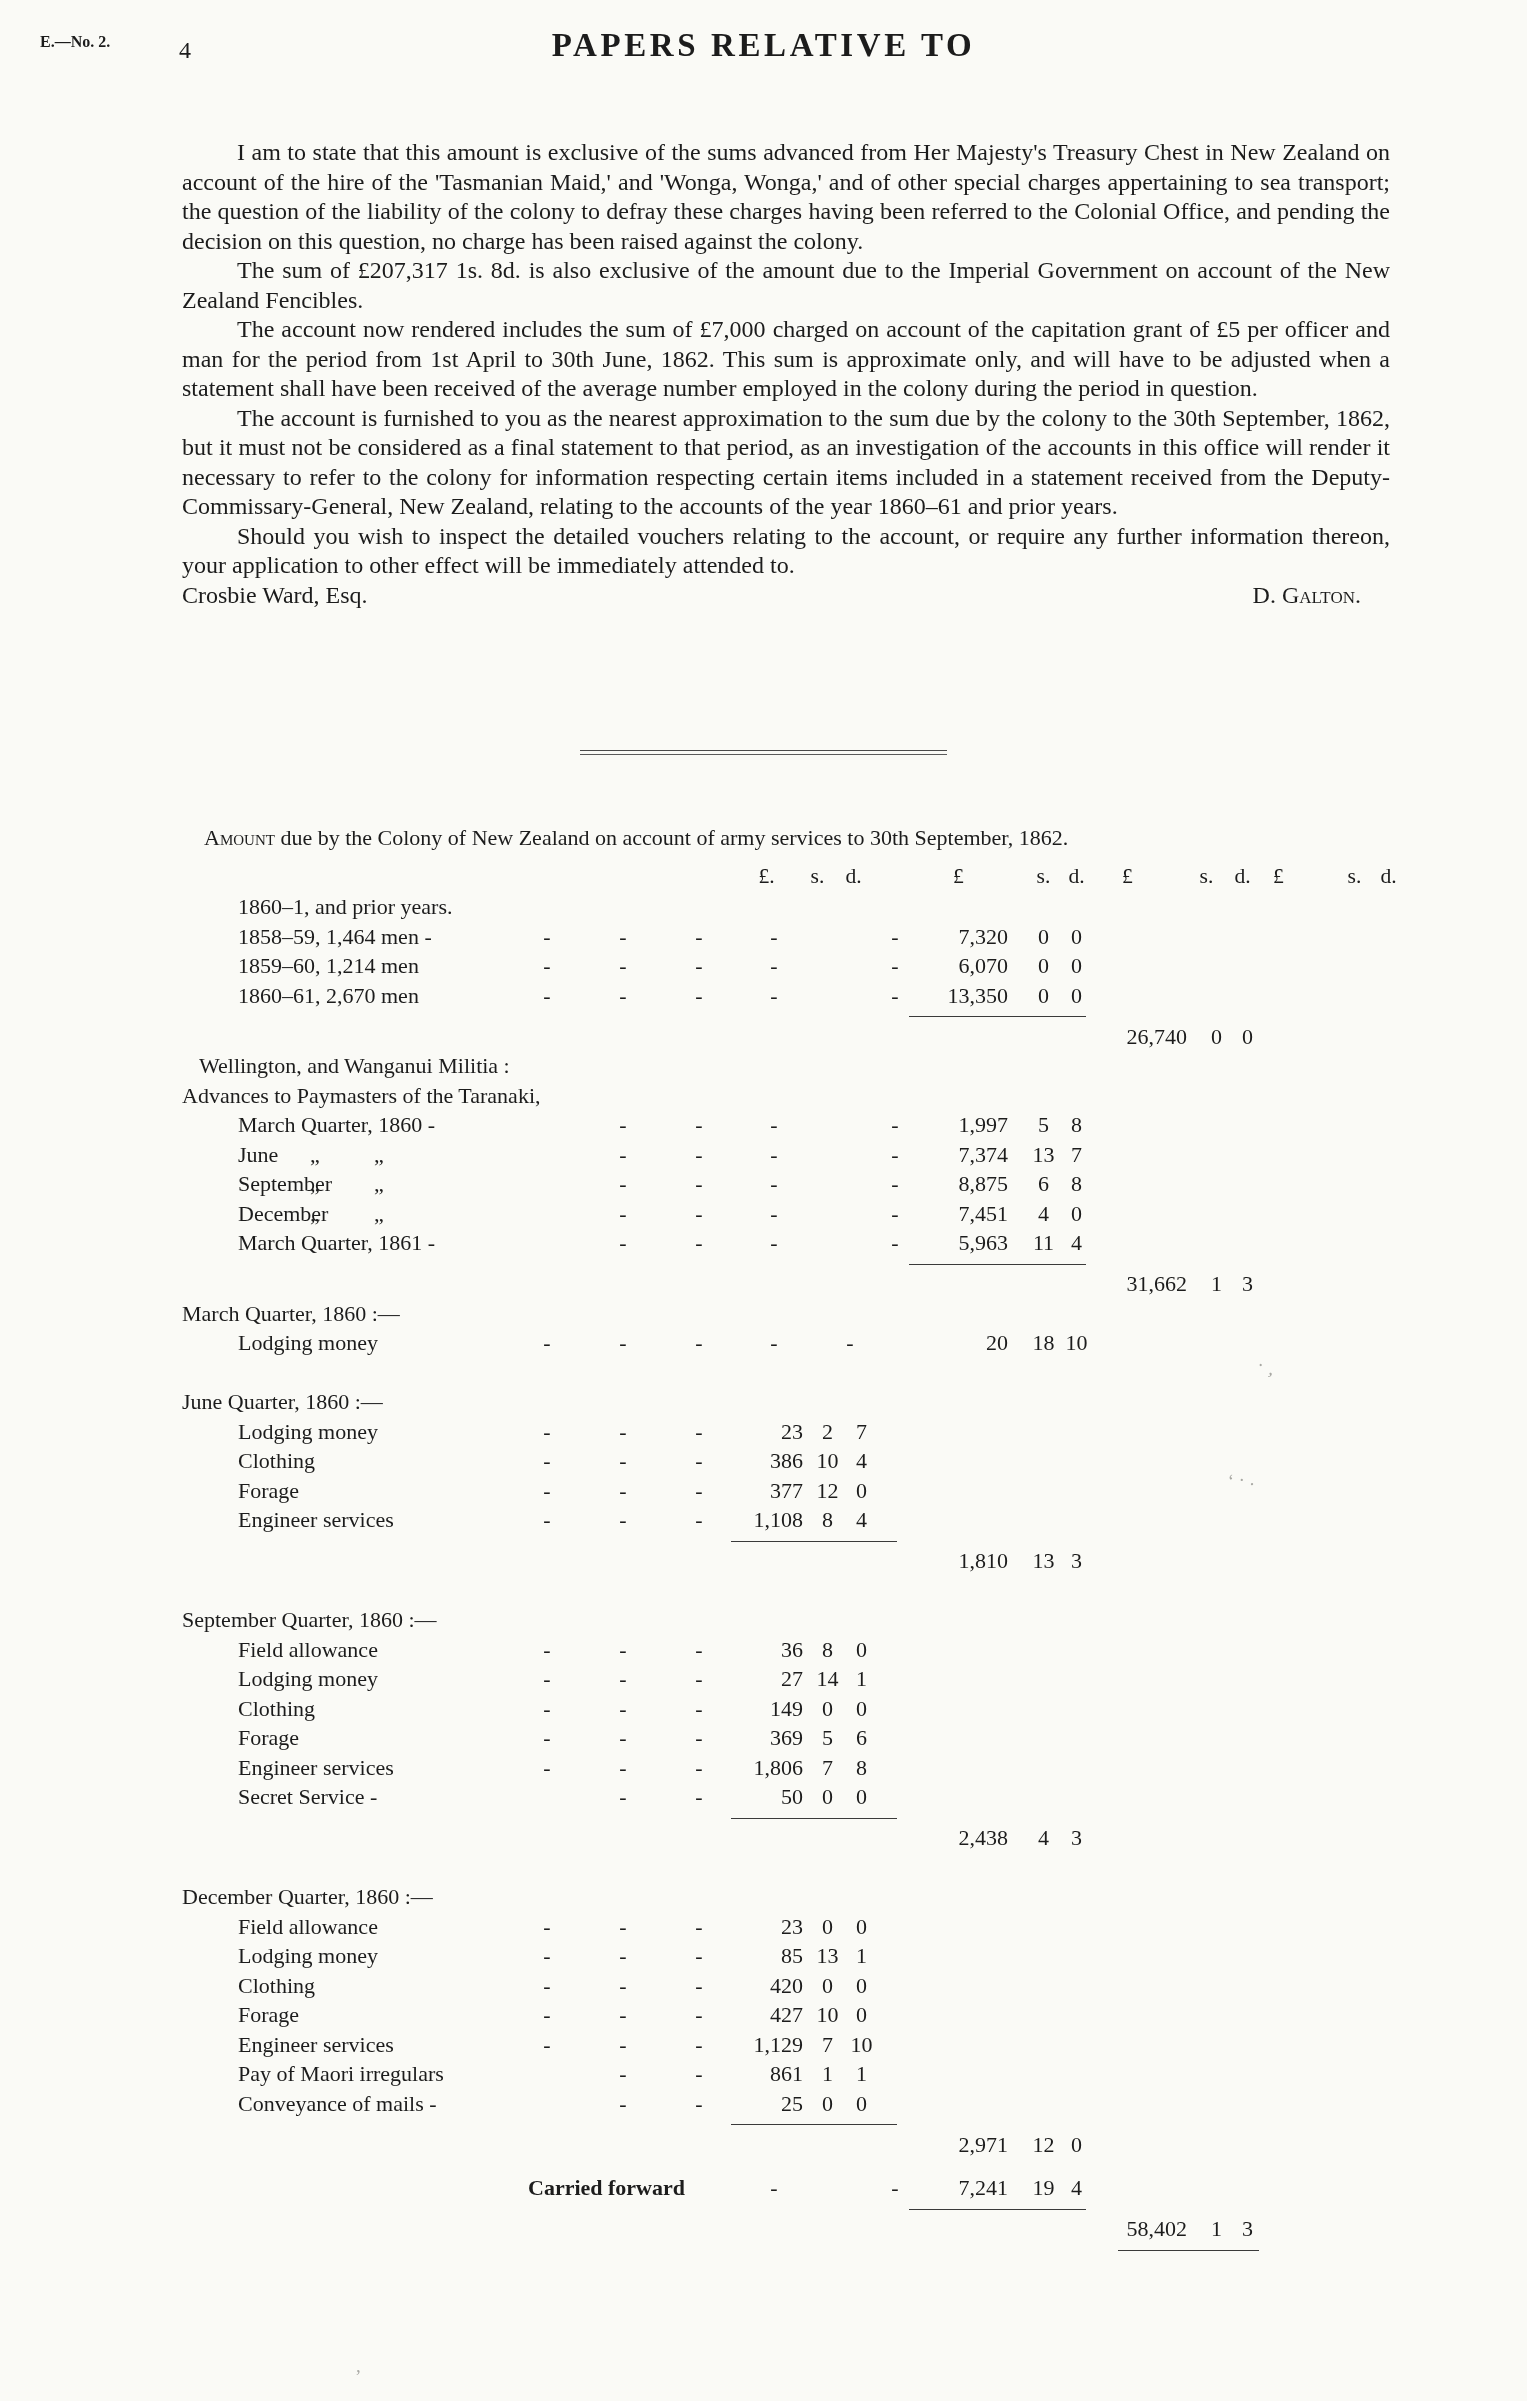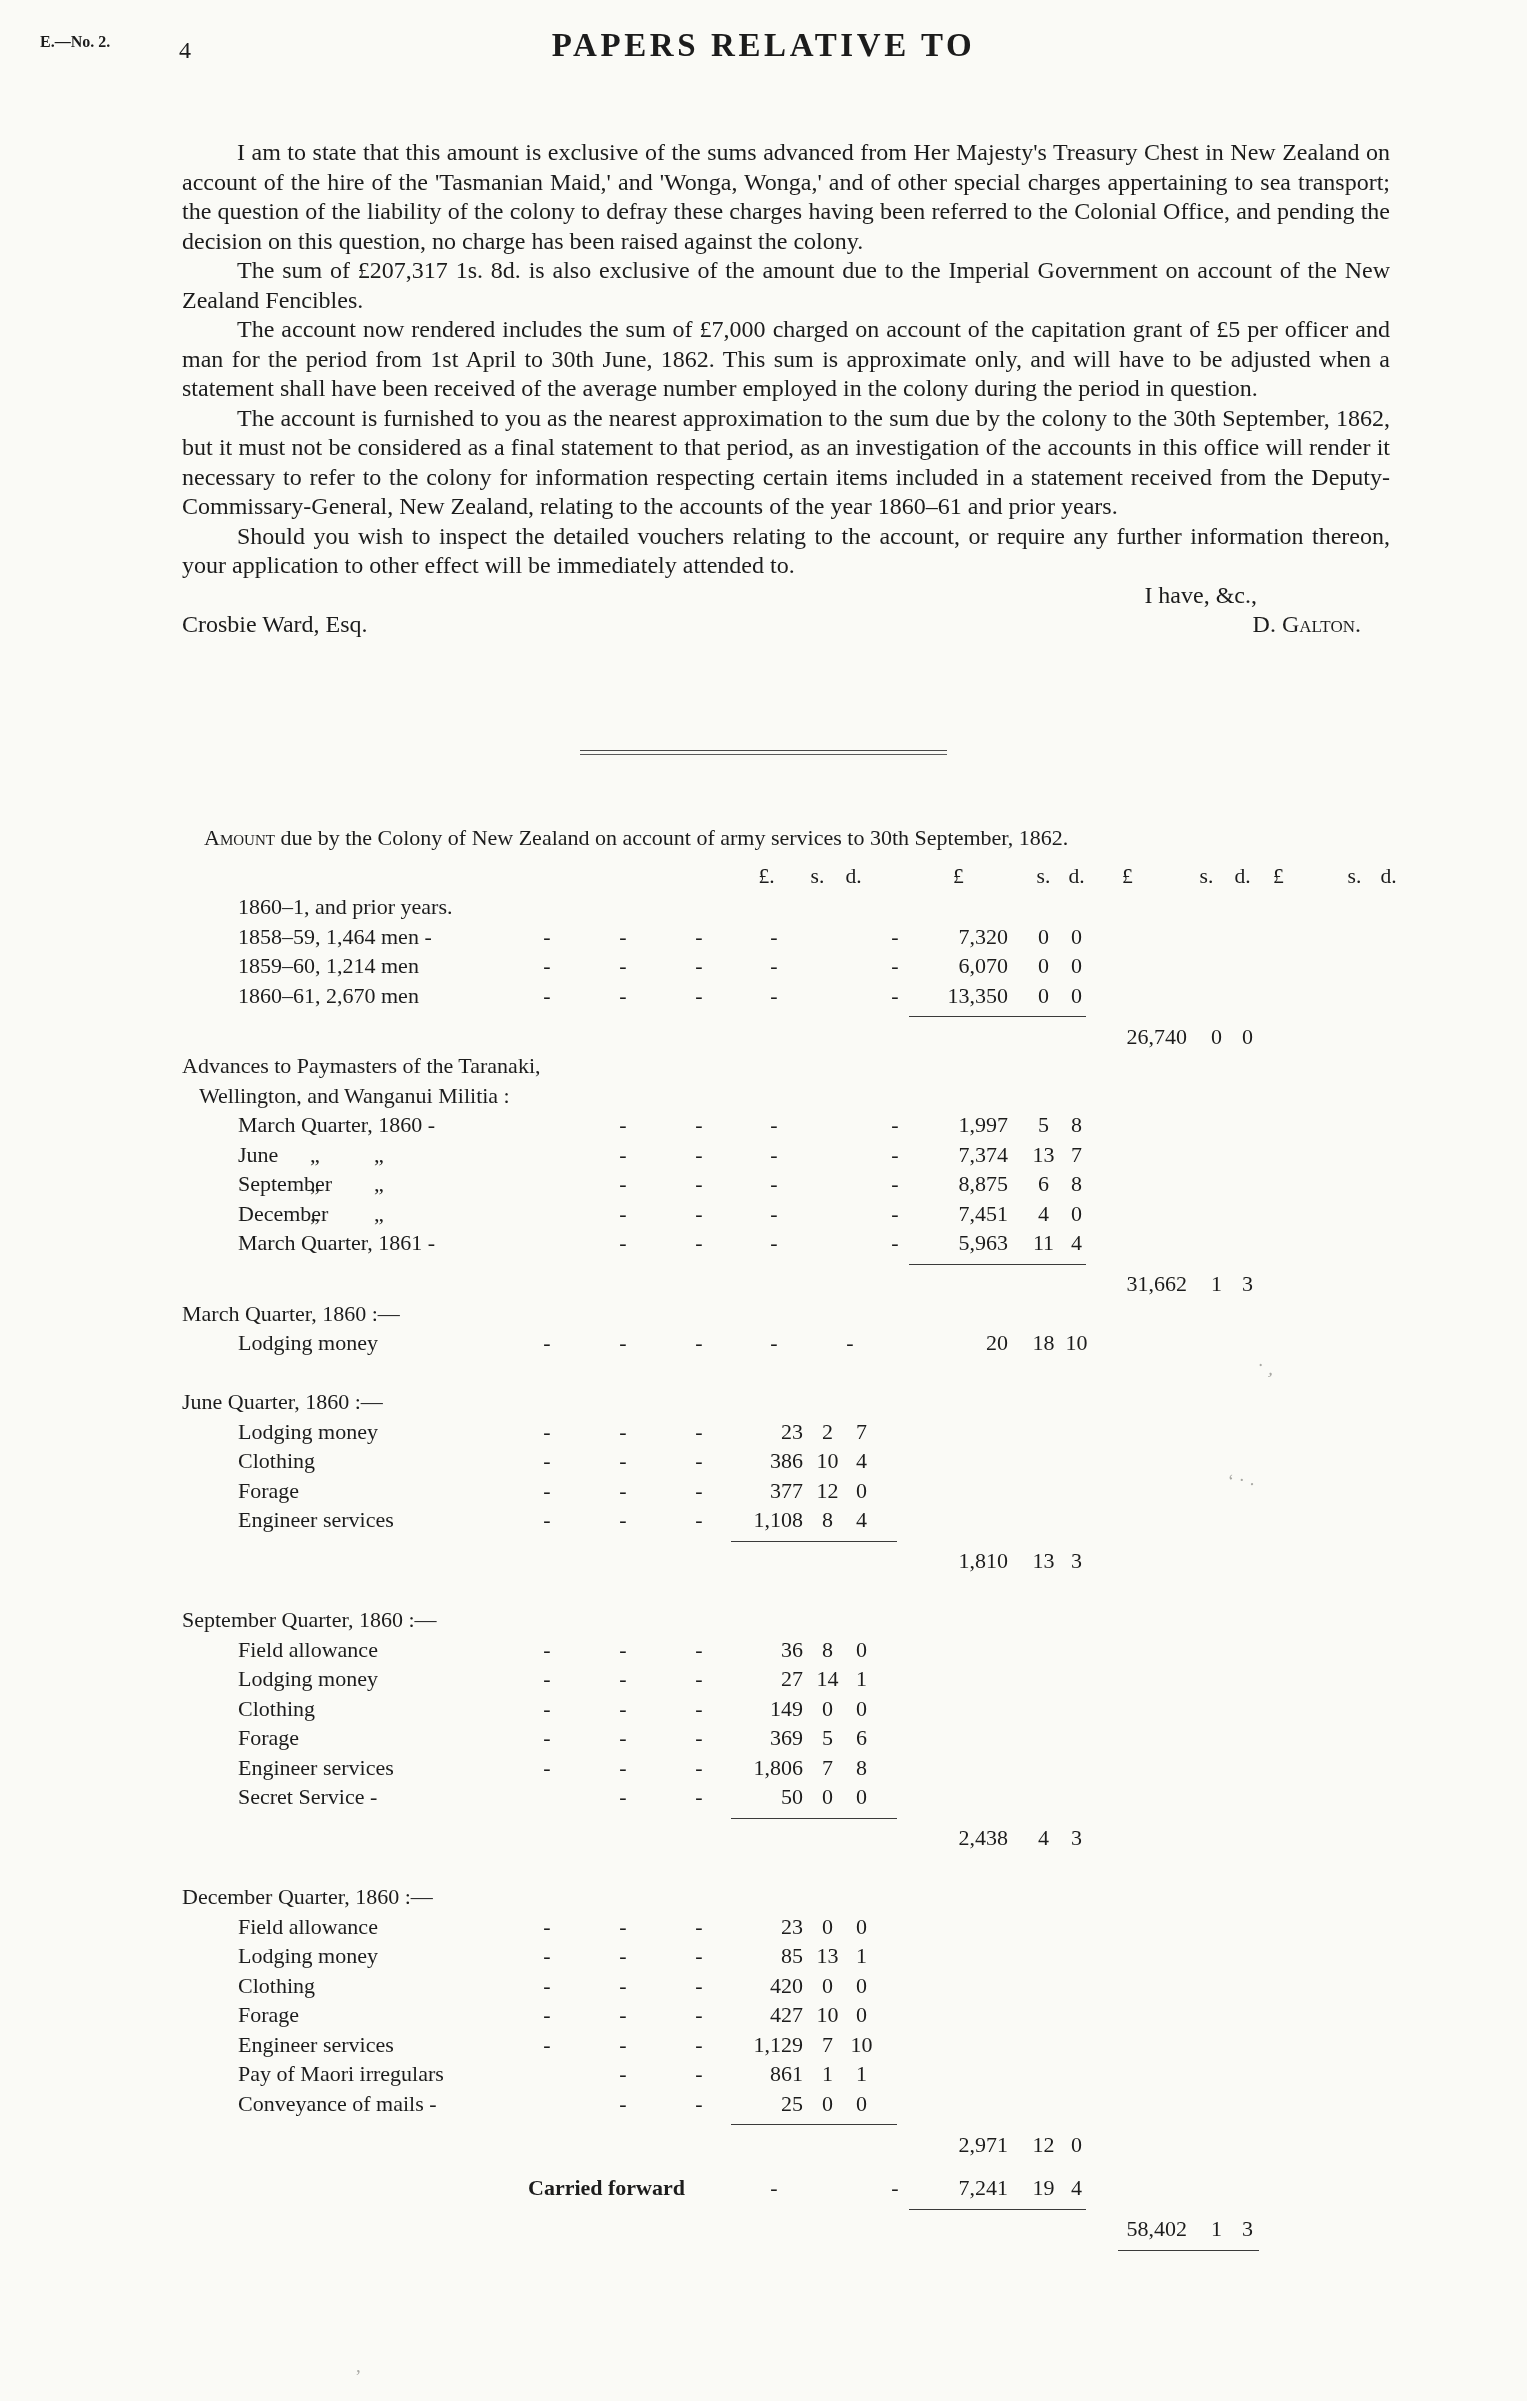--- a/index.html
+++ b/index.html
@@ -55,21 +55,20 @@
   <div class="title">PAPERS RELATIVE TO</div>
 
   <div class="letter">
     <div id="paras">
         <p>I am to state that this amount is exclusive of the sums advanced from Her Majesty's Treasury Chest in New Zealand on account of the hire of the 'Tasmanian Maid,' and 'Wonga, Wonga,' and of other special charges appertaining to sea transport; the question of the liability of the colony to defray these charges having been referred to the Colonial Office, and pending the decision on this question, no charge has been raised against the colony.</p>
         <p>The sum of £207,317 1s. 8d. is also exclusive of the amount due to the Imperial Government on account of the New Zealand Fencibles.</p>
         <p>The account now rendered includes the sum of £7,000 charged on account of the capitation grant of £5 per officer and man for the period from 1st April to 30th June, 1862.  This sum is approximate only, and will have to be adjusted when a statement shall have been received of the average number employed in the colony during the period in question.</p>
         <p>The account is furnished to you as the nearest approximation to the sum due by the colony to the 30th September, 1862, but it must not be considered as a final statement to that period, as an investigation of the accounts in this office will render it necessary to refer to the colony for information respecting certain items included in a statement received from the Deputy-Commissary-General, New Zealand, relating to the accounts of the year 1860–61 and prior years.</p>
         <p>Should you wish to inspect the detailed vouchers relating to the account, or require any further information thereon, your application to other effect will be immediately attended to.</p>
       </div>
-    <div class="vale">I have, &amp;c.,</div>
     <div class="sigrow">
       <span>Crosbie Ward, Esq.</span>
       <span class="smallcaps">D. Galton.</span>
     </div>
   </div>
 
   <div class="divider"></div>
 
   <div class="account">
     <div class="caption">
@@ -128,24 +127,24 @@
         </div>
         <div class="trow rule-row">
           <div class="rule" style="left: 909px; width: 177px;"></div>
         </div>
         <div class="trow">
           <span class="amt p" style="left: 1080px; width: 107px;">26,740</span>
           <span class="amt sd" style="left: 1200px; width: 33px;">0</span>
           <span class="amt sd" style="left: 1231px; width: 33px;">0</span>
         </div>
         <div class="trow">
+          <span class="tlabel" style="left: 199px;">Wellington, and Wanganui Militia :</span>
+        </div>
+        <div class="trow">
           <span class="tlabel" style="left: 182px;">Advances to Paymasters of the Taranaki,</span>
-        </div>
-        <div class="trow">
-          <span class="tlabel" style="left: 199px;">Wellington, and Wanganui Militia :</span>
         </div>
         <div class="trow">
           <span class="tlabel" style="left: 238px;">March Quarter, 1860 -</span>
           <span class="dash" style="left: 615px;">-</span>
           <span class="dash" style="left: 691px;">-</span>
           <span class="dash" style="left: 766px;">-</span>
           <span class="dash" style="left: 887px;">-</span>
           <span class="amt p" style="left: 904px; width: 104px;">1,997</span>
           <span class="amt sd" style="left: 1027px; width: 33px;">5</span>
           <span class="amt sd" style="left: 1060px; width: 33px;">8</span>

